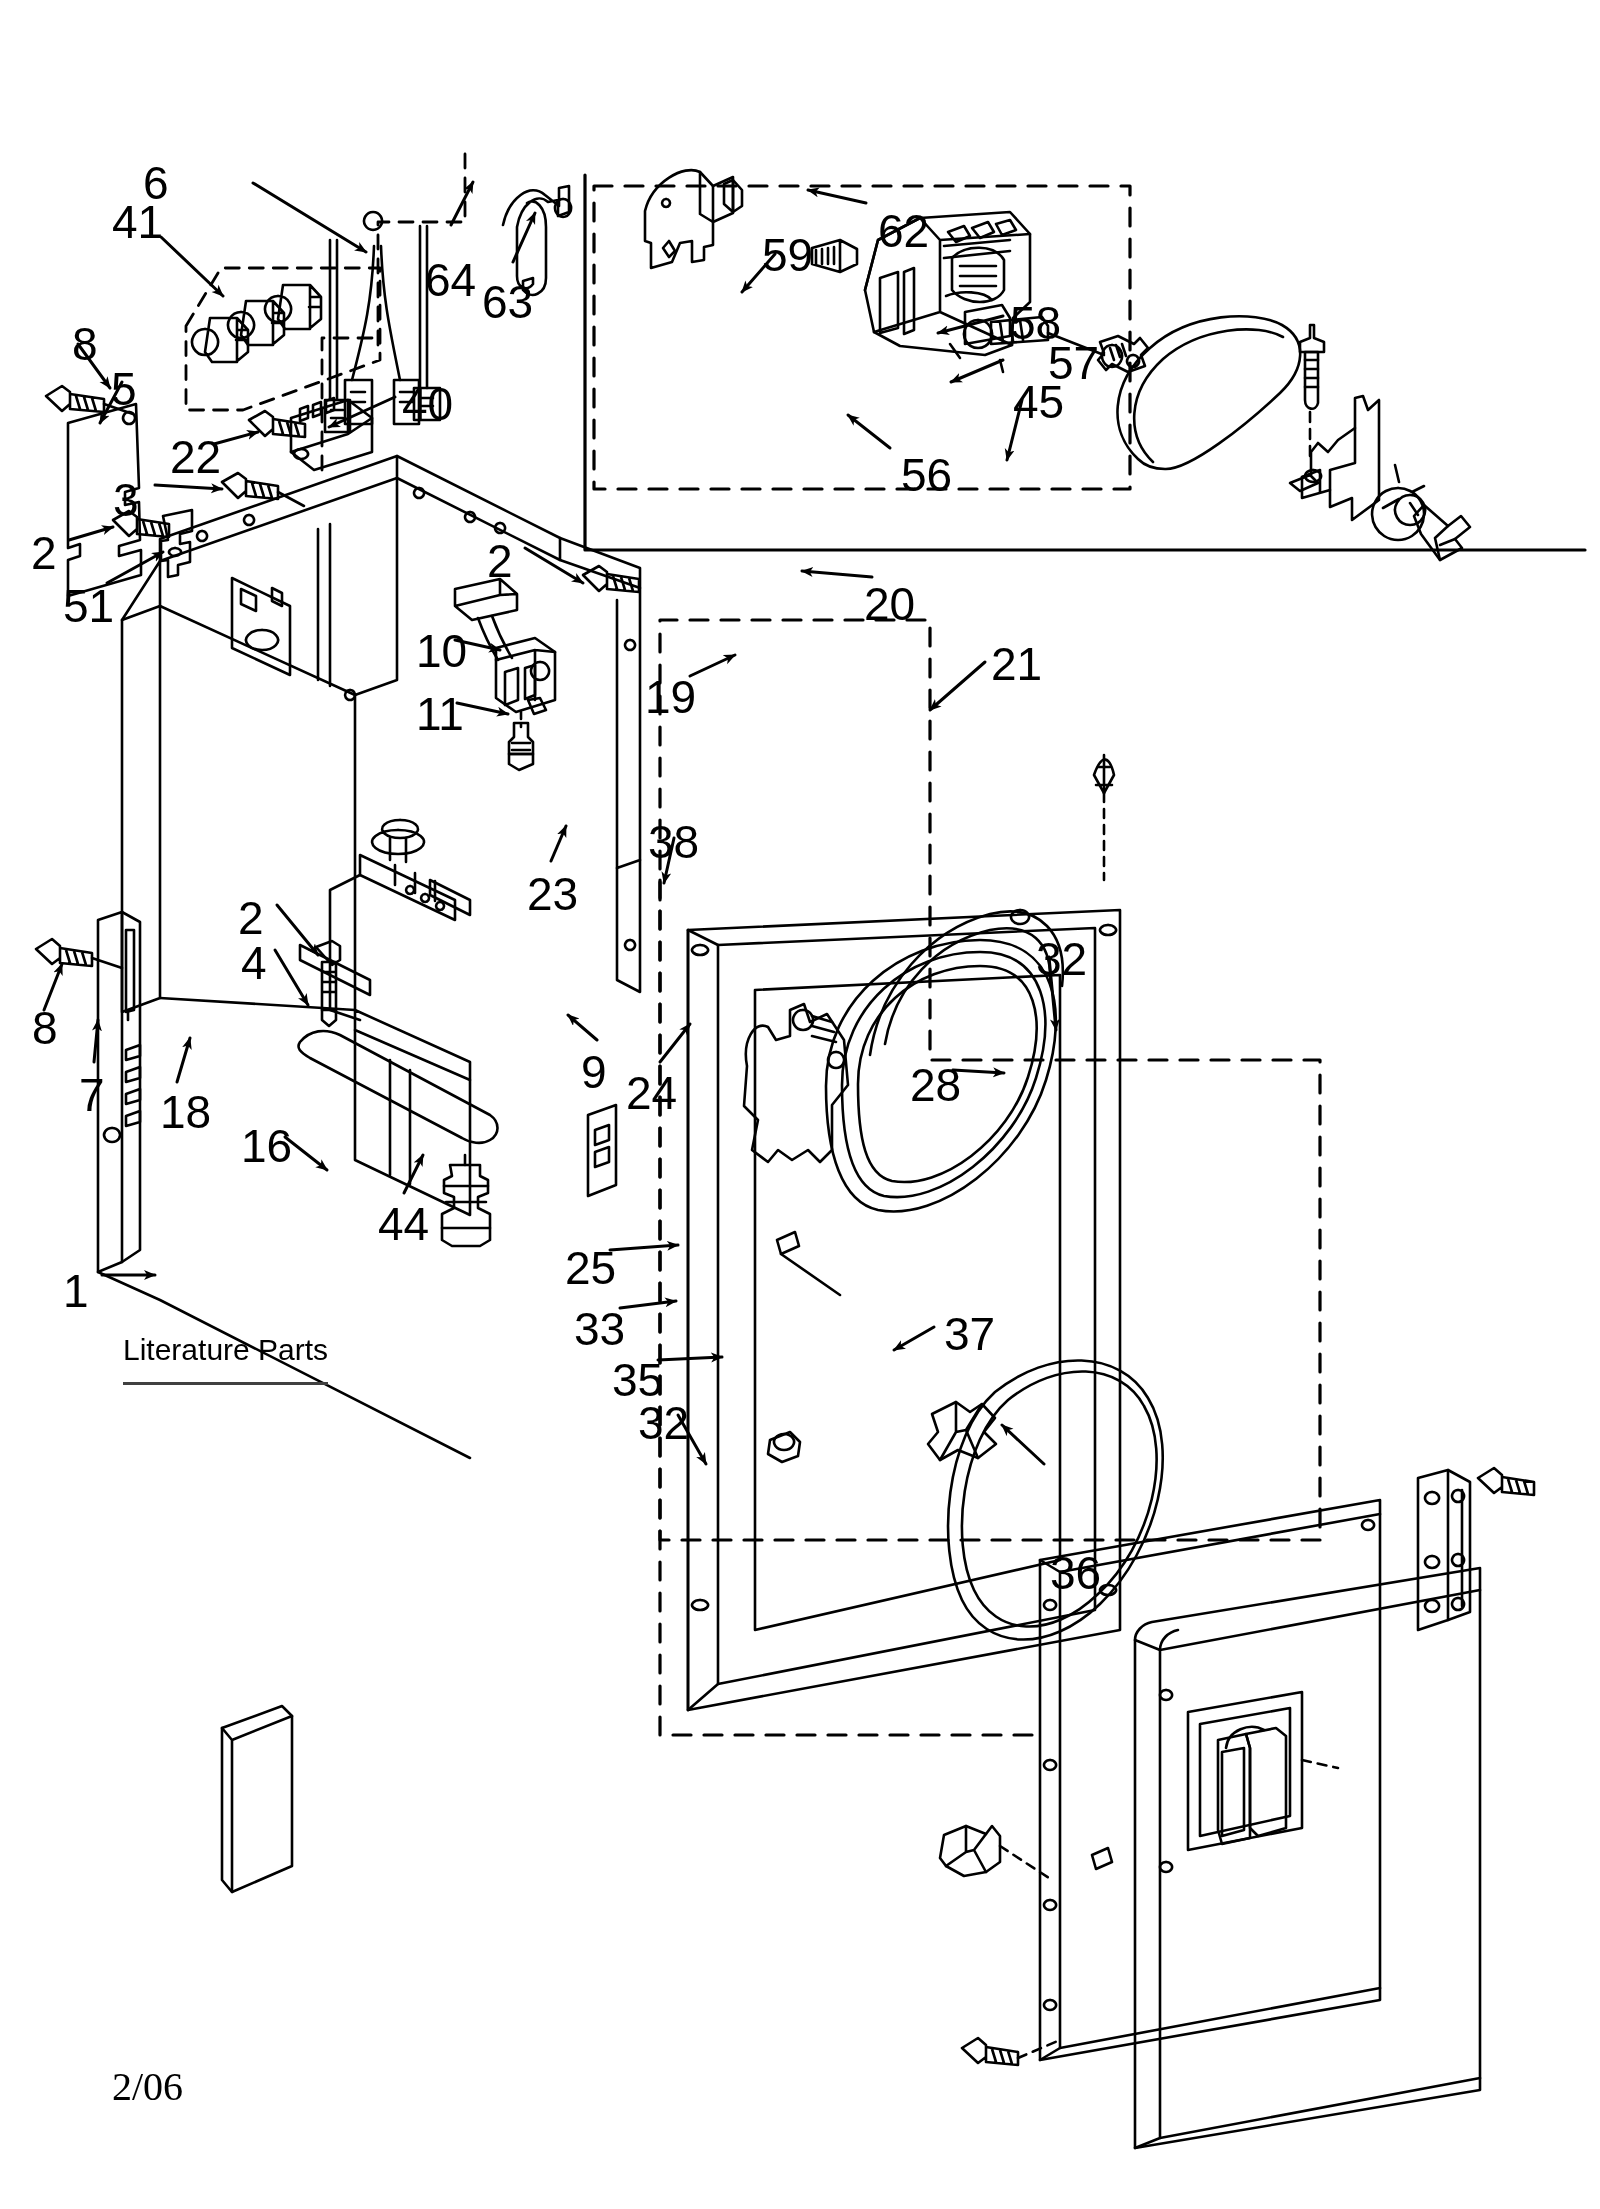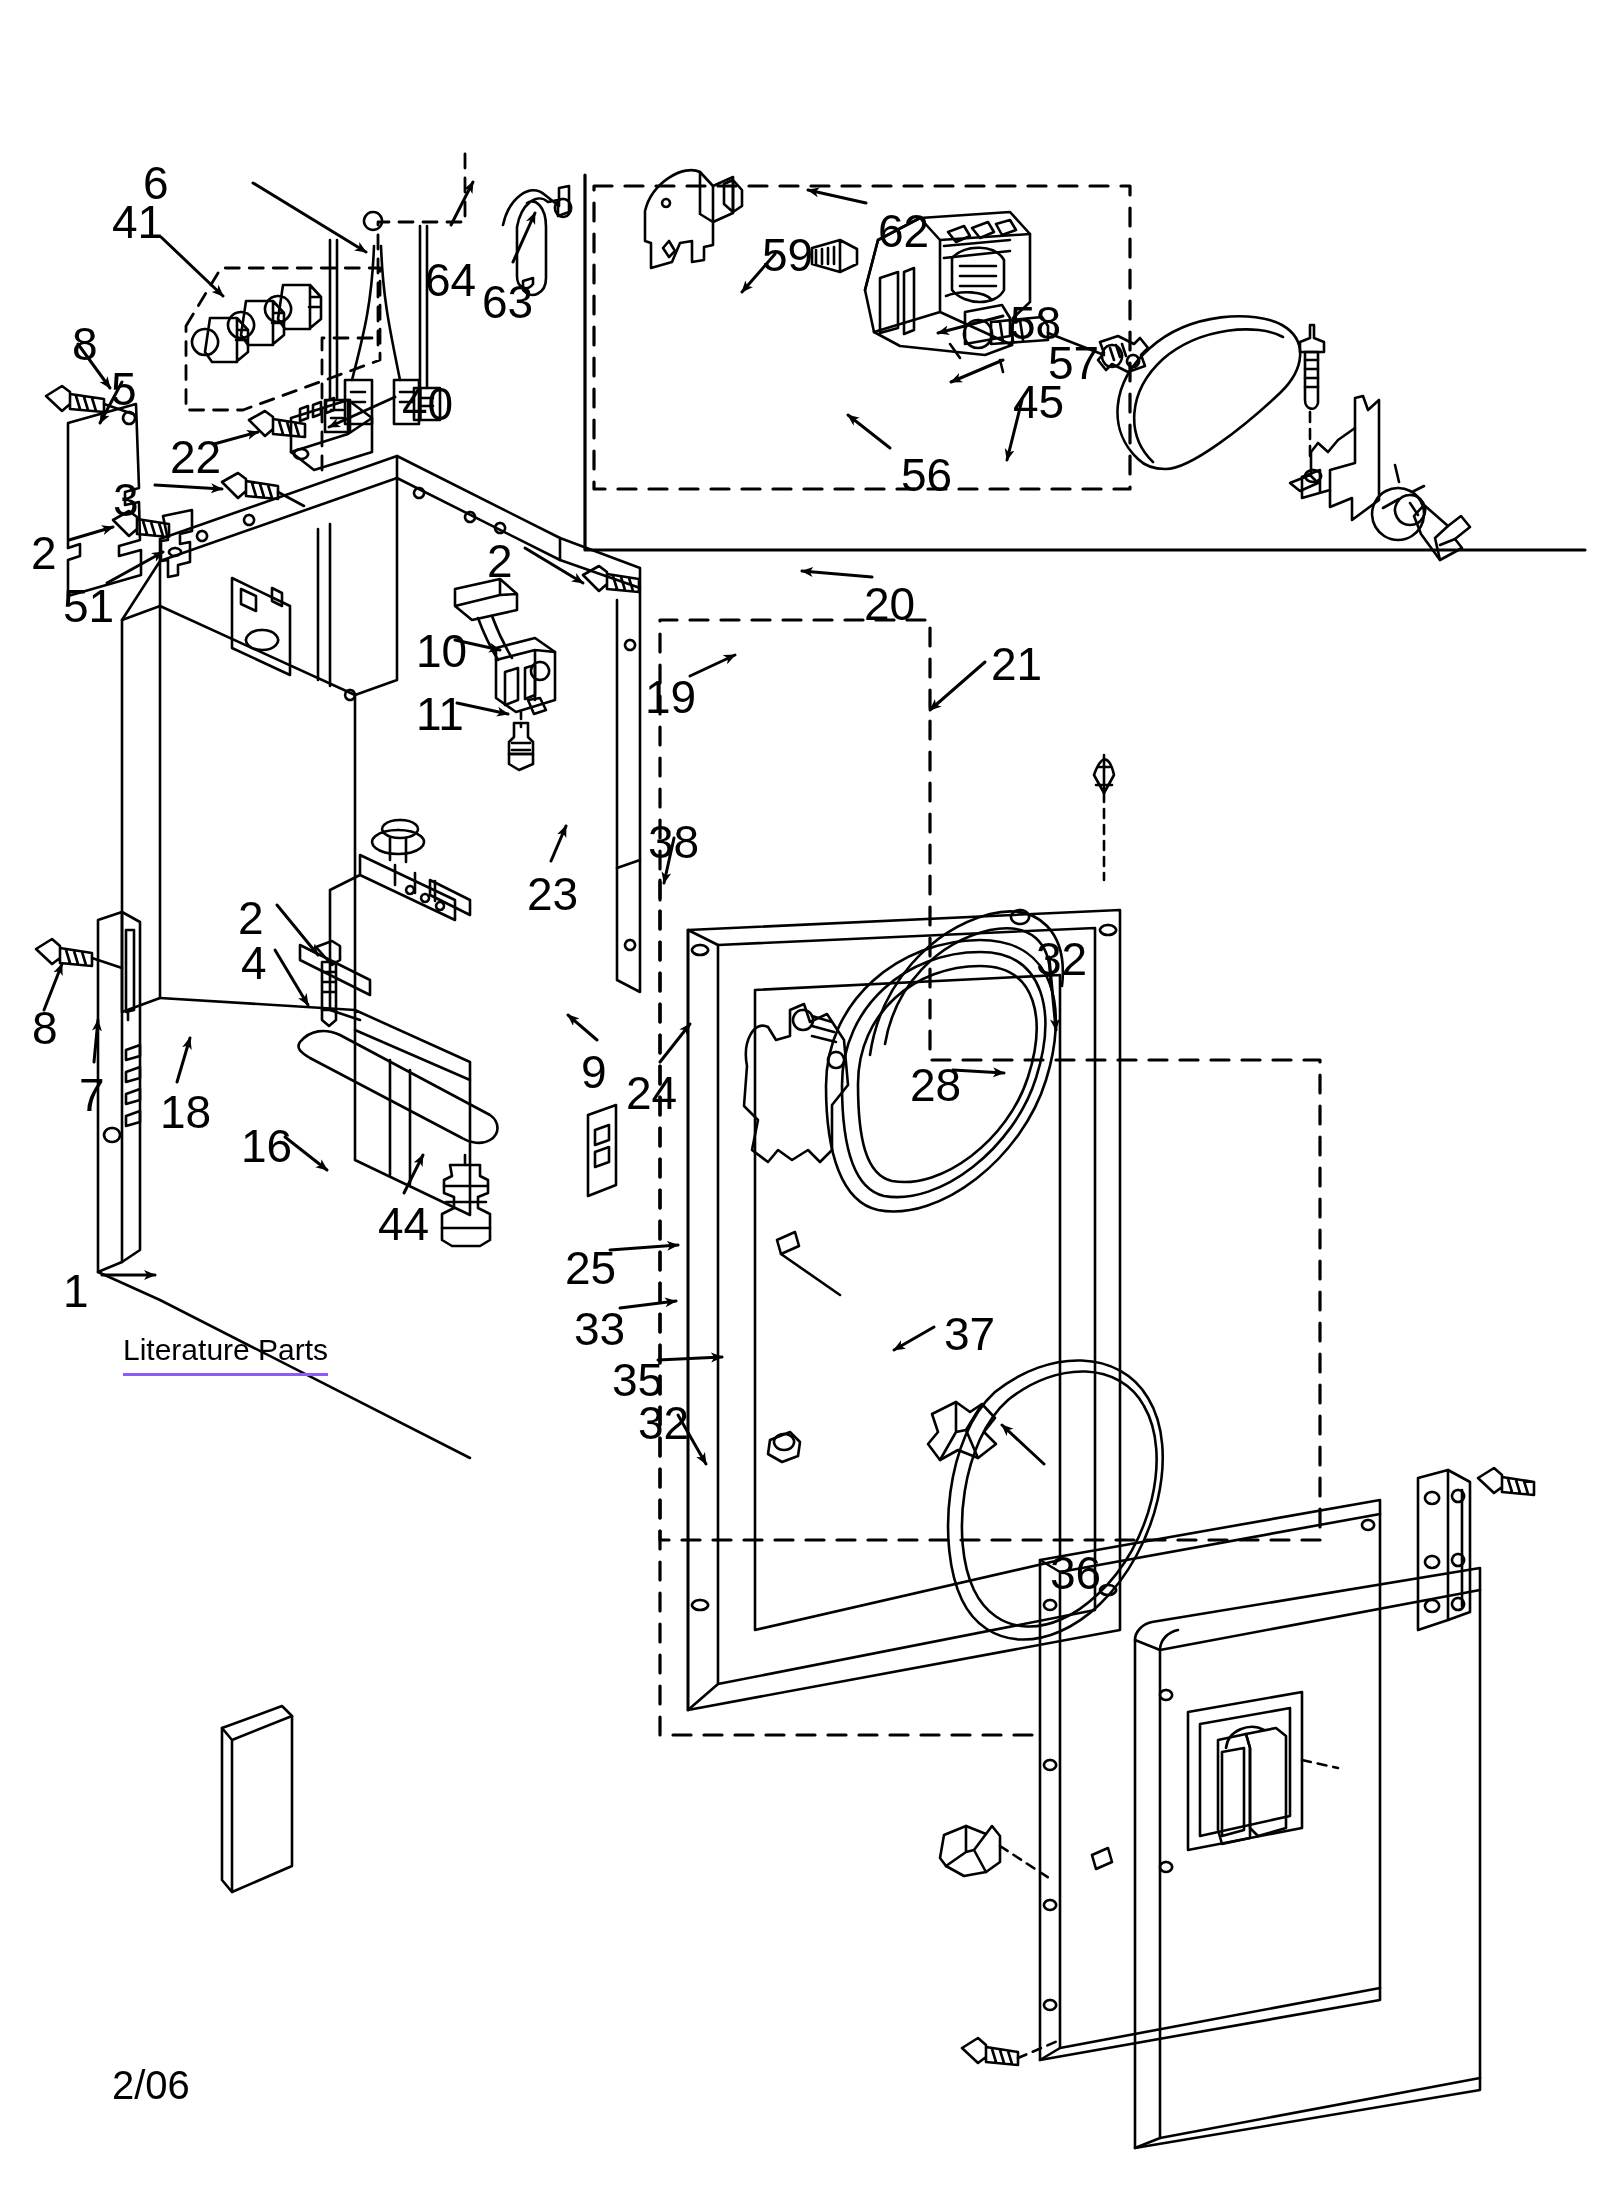--- a/index.html
+++ b/index.html
@@ -34,27 +34,27 @@
     line-height: 1;
     white-space: nowrap;
     letter-spacing: 0px;
   }
   .grp-label {
     position: absolute;
     font-family: "Liberation Sans", sans-serif;
     font-size: 30px;
     color: #000;
     white-space: nowrap;
-    border-bottom: 3px solid #8b5cf6;
-    padding-bottom: 7px;
+    border-bottom: 3px solid #404040;
+    padding-bottom: 16px;
     line-height: 1.05;
   }
   .datestamp {
     position: absolute;
-    font-family: Liberation Sans, sans-serif;
+    font-family: Liberation Serif, serif;
     font-size: 40px;
     color: #000;
     white-space: nowrap;
   }
 </style>
 </head>
 <body>
 
 <div id="sheet">
 

